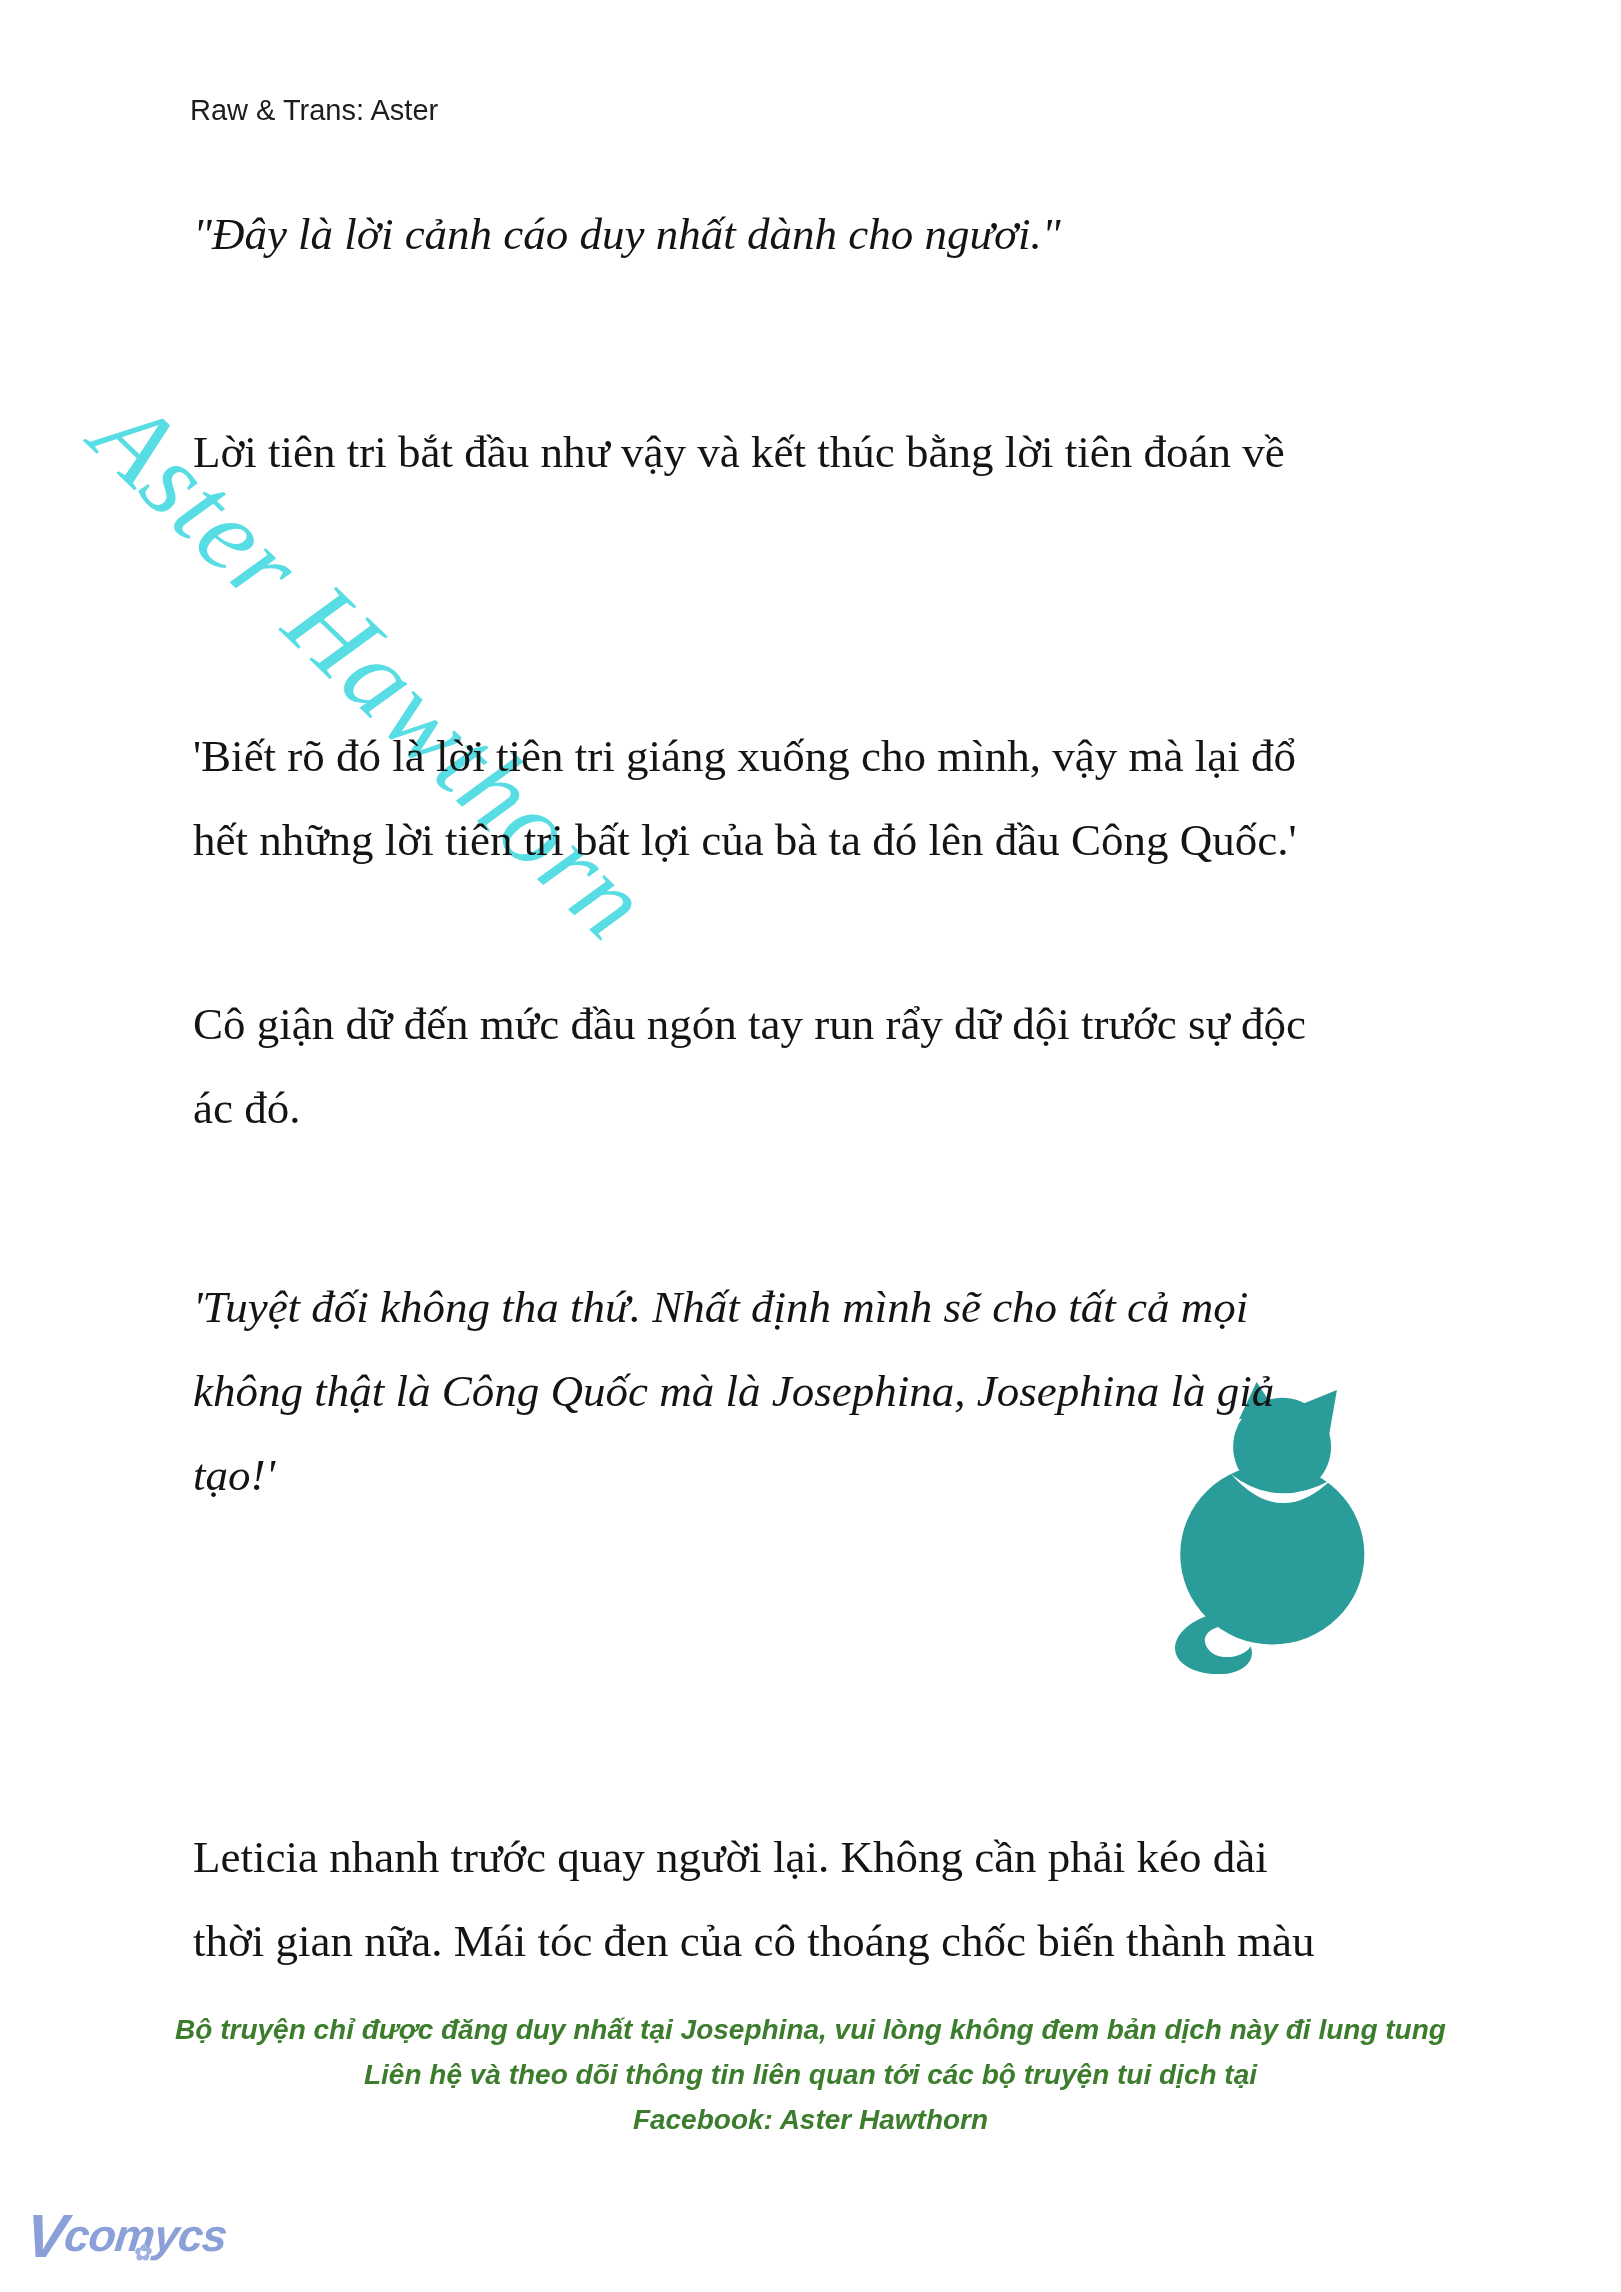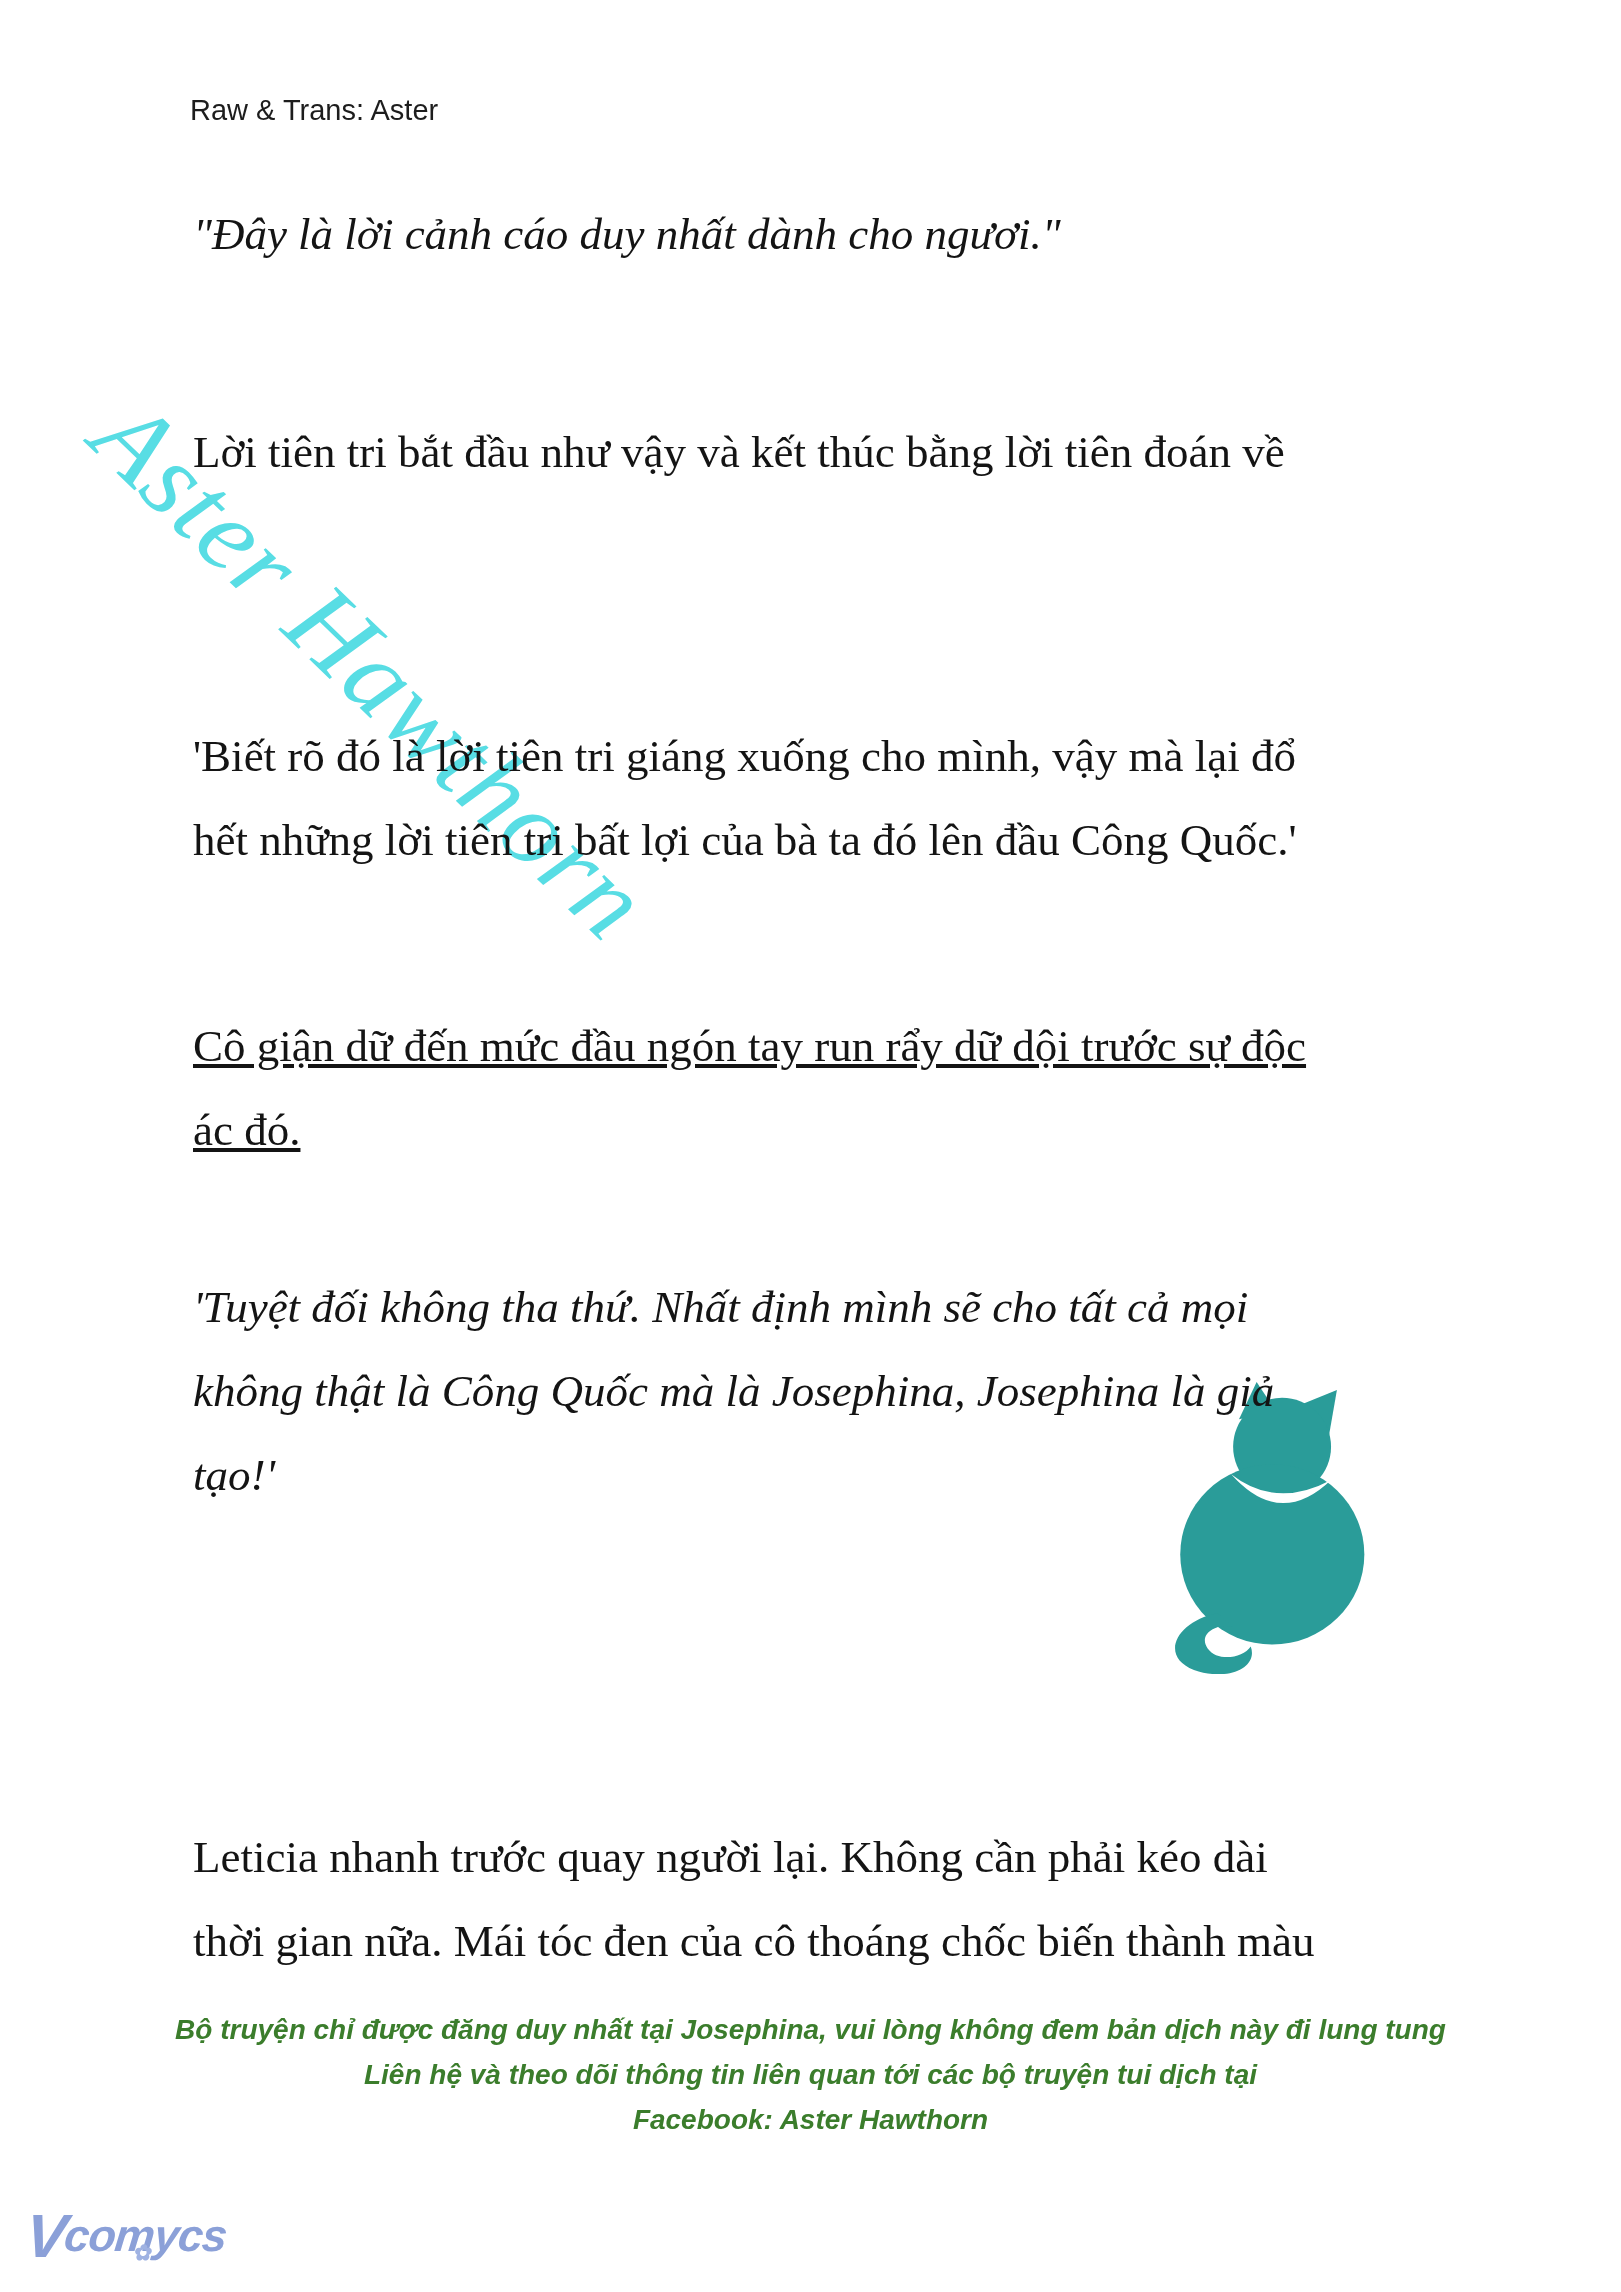--- a/index.html
+++ b/index.html
@@ -43,21 +43,21 @@
     left: 193px;
     font-family: "Liberation Serif", serif;
     font-size: 45px;
     line-height: 84px;
     color: #141414;
     white-space: nowrap;
     z-index: 3;
   }
   .para-0 { top: 410px; }
   .para-1 { top: 714px; }
-  .para-2 { top: 1004px; text-decoration: underline; }
+  .para-2 { top: 982px; }
   .para-3 { top: 1265px; font-style: italic; }
   .para-4 { top: 1815px; }
 
   
   .watermark {
     position: absolute;
     left: 155px;
     top: 374px;
     transform: rotate(44deg);
     transform-origin: 0 0;

